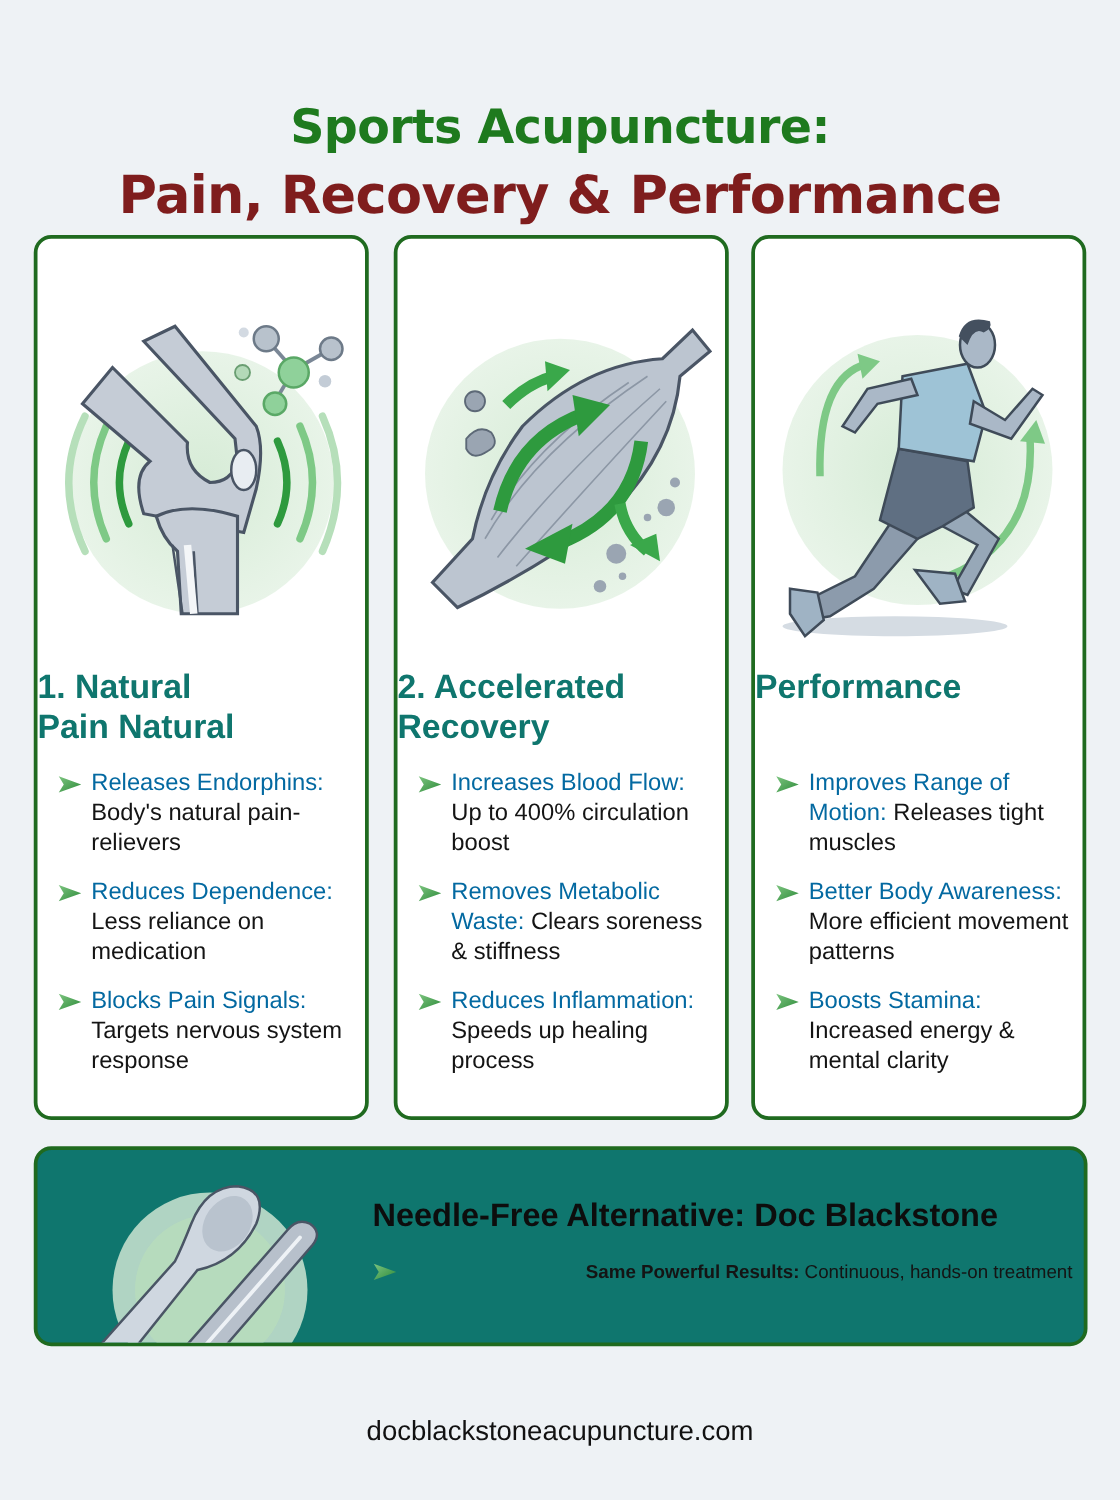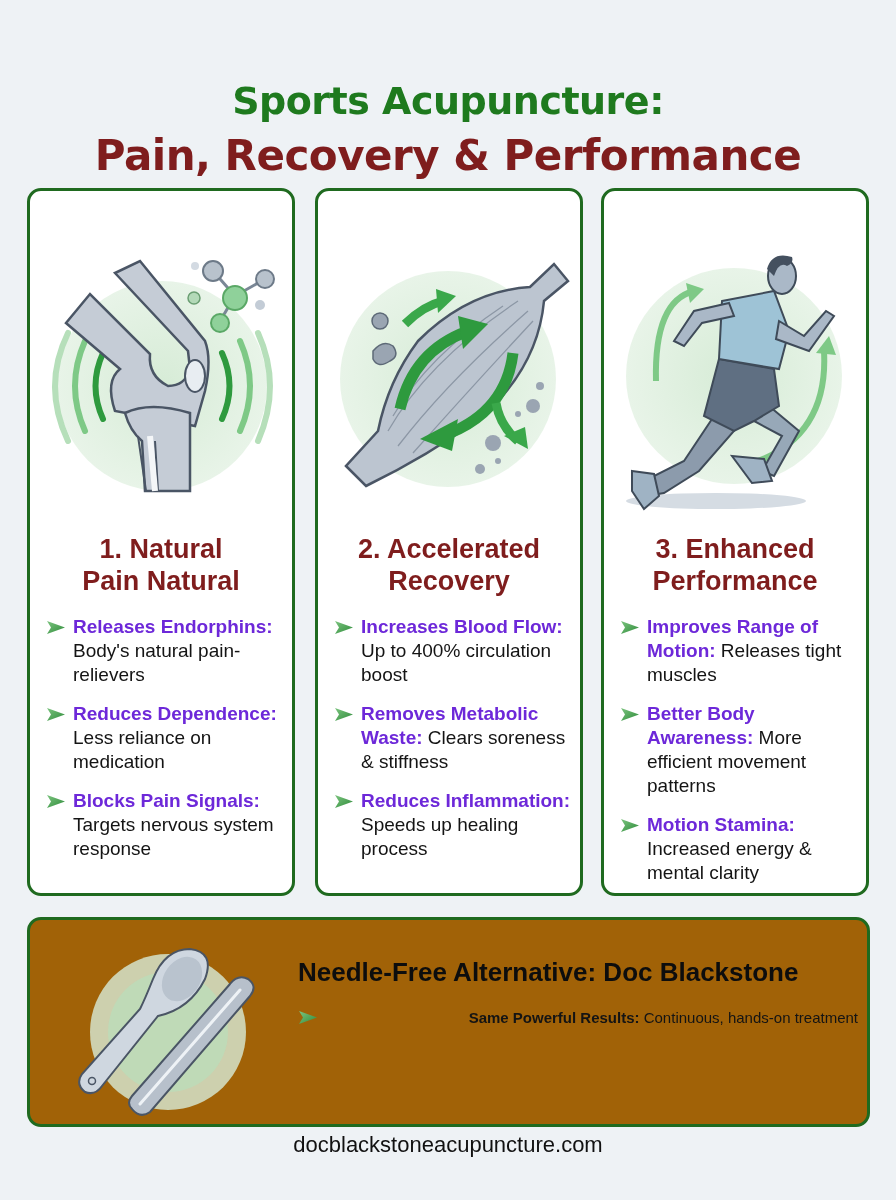--- a/index.html
+++ b/index.html
@@ -28,41 +28,41 @@
   .card.c2 { left: 315px; }
   .card.c3 { left: 601px; }
 
   .illus {
     position: absolute; left: 0; top: 0; width: 262px; height: 330px;
   }
   .illus svg { width: 100%; height: 100%; display: block; }
 
   .card-title {
     position: absolute; left: 0; top: 342px; width: 262px;
-    text-align: center; font-weight: bold; font-size: 27px; line-height: 32px;
-    color: #7f1d1d;
+    font-weight: bold; font-size: 27px; line-height: 32px;
+    color: #0f766e;
   }
   .card-title span { display: block; }
 
   .bullets {
     position: absolute; left: 14px; top: 424px; width: 242px;
     list-style: none;
   }
   .bullets li {
     position: relative; padding-left: 29px;
     font-size: 19px; line-height: 24px; margin-bottom: 15px; color: #141414;
   }
   .bullets li .arrow {
     position: absolute; left: 2px; top: 5px; width: 20px; height: 15px;
   }
-  .bullets li b { font-weight: bold; color: #6d28d9; }
+  .bullets li b { font-weight: normal; color: #0369a1; }
 
   .bottom-card {
-    position: absolute; left: 27px; top: 917px; width: 843px; height: 210px;
-    background: #a16207; border: 3px solid #1f6a1f; border-radius: 14px;
+    position: absolute; left: 27px; top: 917px; width: 843px; height: 160px;
+    background: #0f766e; border: 3px solid #1f6a1f; border-radius: 14px;
     overflow: hidden;
   }
   .bottom-illus { position: absolute; left: 10px; top: 4px; width: 250px; height: 200px; }
   .bottom-illus svg { width: 100%; height: 100%; display: block; }
   .bottom-title {
     position: absolute; left: 268px; top: 36px; font-weight: bold;
     font-size: 26px; line-height: 32px; color: #0d0d0d;
   }
   .bottom-bullets {
     position: absolute; left: 268px; top: 86px; width: 560px; list-style: none;
@@ -236,41 +236,40 @@
 
         <path d="M125 112 L90 120 L70 150 L80 155 L98 132 L130 125 Z" fill="#aab8c7" stroke="#3f4b59" stroke-width="2"></path>
 
         <path d="M175 130 L200 145 L222 120 L230 125 L205 160 L172 148 Z" fill="#aab8c7" stroke="#3f4b59" stroke-width="2"></path>
 
         <ellipse cx="178" cy="85" rx="14" ry="18" fill="#aab8c7" stroke="#3f4b59" stroke-width="2"></ellipse>
         <path d="M163 78 Q168 60 188 66 Q190 72 183 75 Q175 70 170 85 Z" fill="#44505f"></path>
       </svg>
     </div>
     <div class="card-title">
-      <span>3. Enhanced</span>
       <span>Performance</span>
     </div>
     <ul class="bullets">
       <li>
         <svg class="arrow">
             <use href="#bullet-arrow"></use>
           </svg>
         <b>Improves Range of Motion:</b><span> Releases tight muscles</span>
       </li>
       <li>
         <svg class="arrow">
             <use href="#bullet-arrow"></use>
           </svg>
         <b>Better Body Awareness:</b><span> More efficient movement patterns</span>
       </li>
       <li>
         <svg class="arrow">
             <use href="#bullet-arrow"></use>
           </svg>
-        <b>Motion Stamina:</b><span> Increased energy &amp; mental clarity</span>
+        <b>Boosts Stamina:</b><span> Increased energy &amp; mental clarity</span>
       </li>
     </ul>
   </div>
 
   <div class="bottom-card">
     <div class="bottom-illus">
       <svg viewBox="0 0 250 200">
         <circle cx="128" cy="108" r="78" fill="#d8ecd8" opacity="0.8"></circle>
         <circle cx="128" cy="108" r="60" fill="#b9deba" opacity="0.7"></circle>
 

